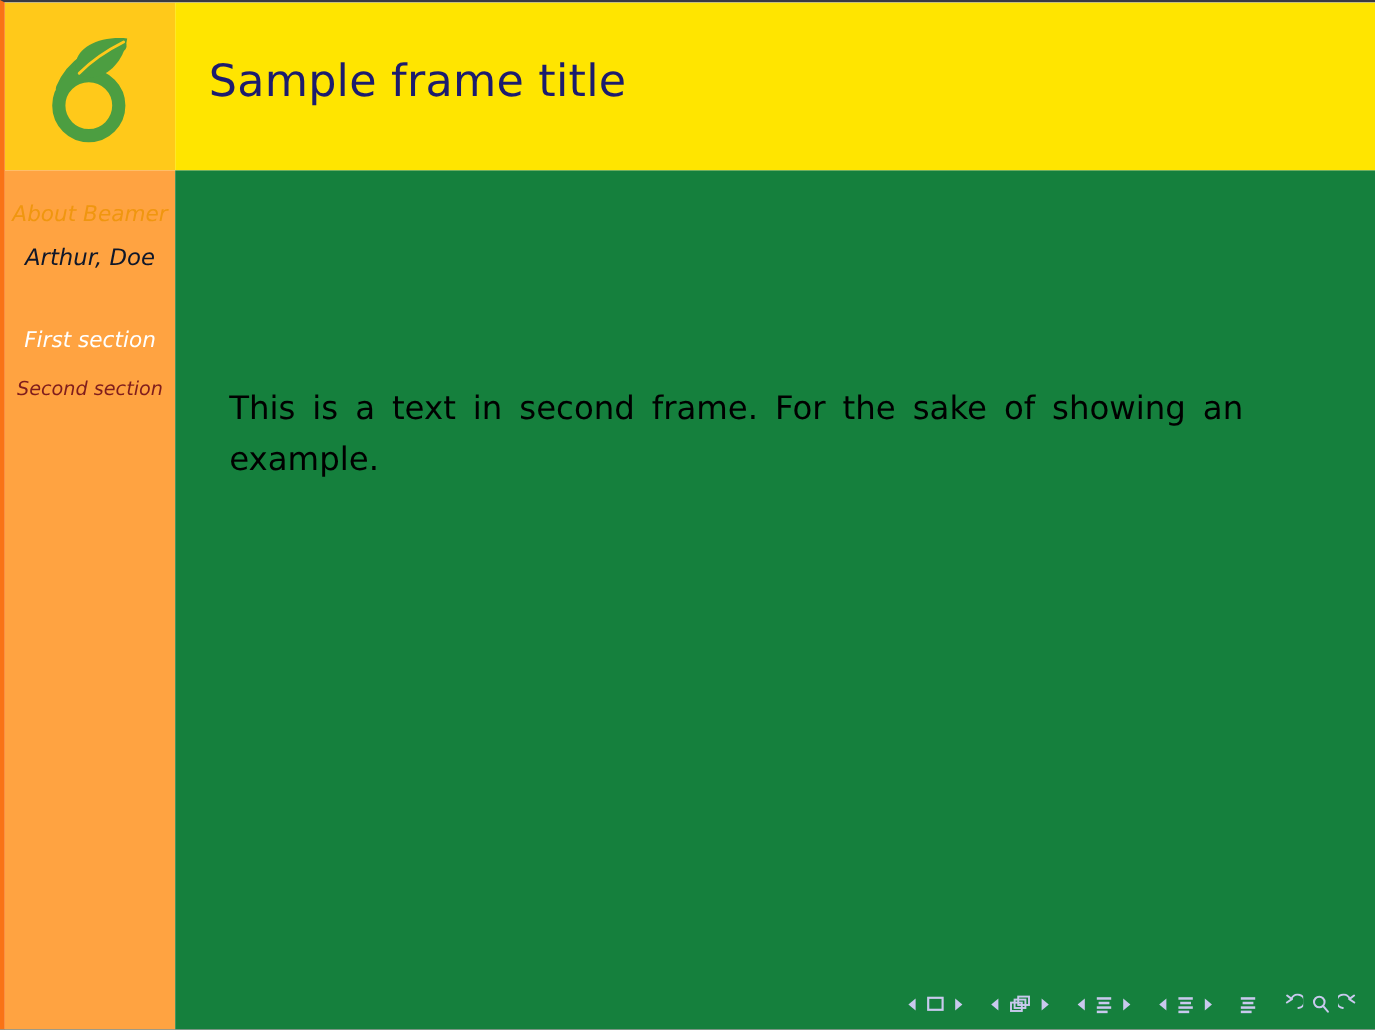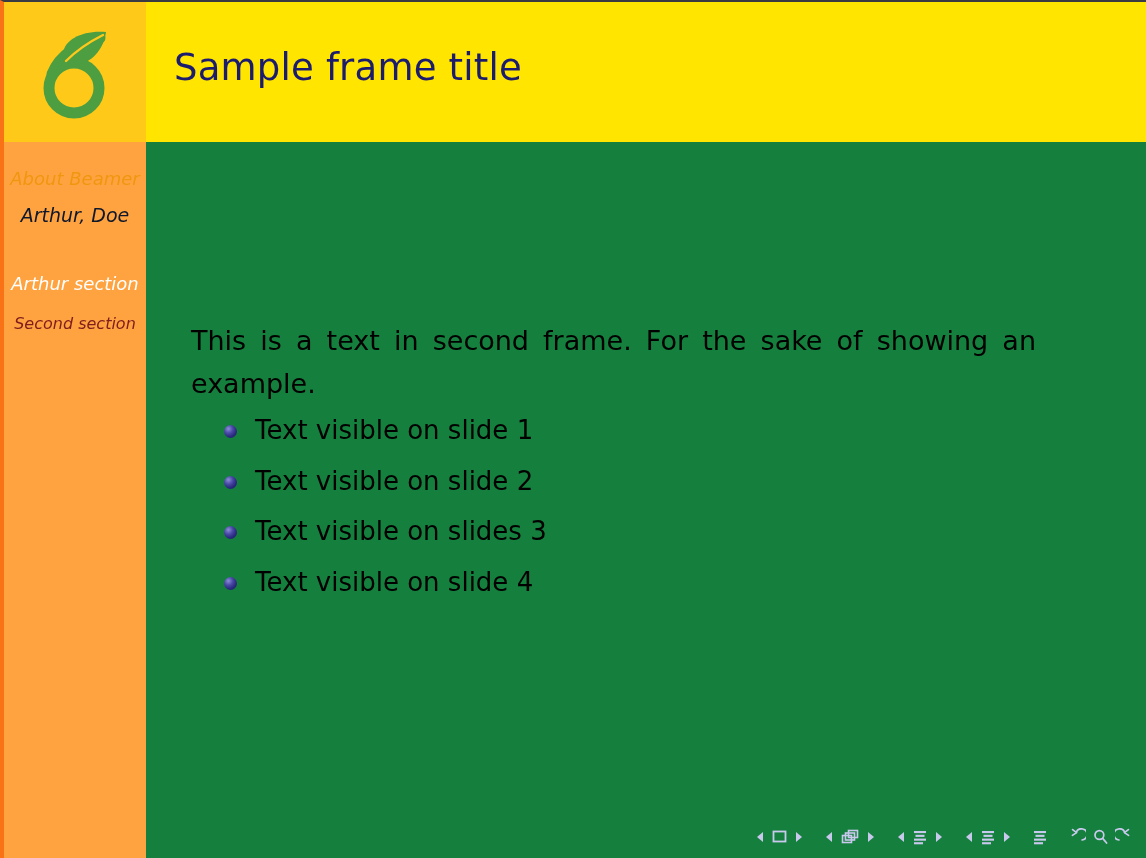--- a/index.html
+++ b/index.html
@@ -182,46 +182,28 @@
     </span>
   </div>
 
   <div class="title-bar">
     <div class="frame-title">Sample frame title</div>
   </div>
 
   <div class="sidebar">
     <div class="sb-entry sb-pres-title">About Beamer</div>
     <div class="sb-entry sb-author">Arthur, Doe</div>
-    <div class="sb-entry sb-section-active">Arthur section</div>
+    <div class="sb-entry sb-section-active">First section</div>
     <div class="sb-entry sb-section-inactive">Second section</div>
   </div>
 
   <div class="body-area">
 
     <div class="para">This is a text in second frame. For the sake of showing an example.</div>
 
-    <ul class="bullet-list">
-      <li>
-        <span class="ball"></span>
-        <span>Text visible on slide 1</span>
-      </li>
-      <li>
-        <span class="ball"></span>
-        <span>Text visible on slide 2</span>
-      </li>
-      <li>
-        <span class="ball"></span>
-        <span>Text visible on slides 3</span>
-      </li>
-      <li>
-        <span class="ball"></span>
-        <span>Text visible on slide 4</span>
-      </li>
-    </ul>
 
     <div class="navsyms">
 
       <div class="nav-group">
         <span class="nav-item">
           <svg width="10" height="14" viewBox="0 0 10 14">
               <path d="M8 2 L2 7 L8 12 Z" fill="currentColor"></path>
             </svg>
         </span>
         <span class="nav-item">

